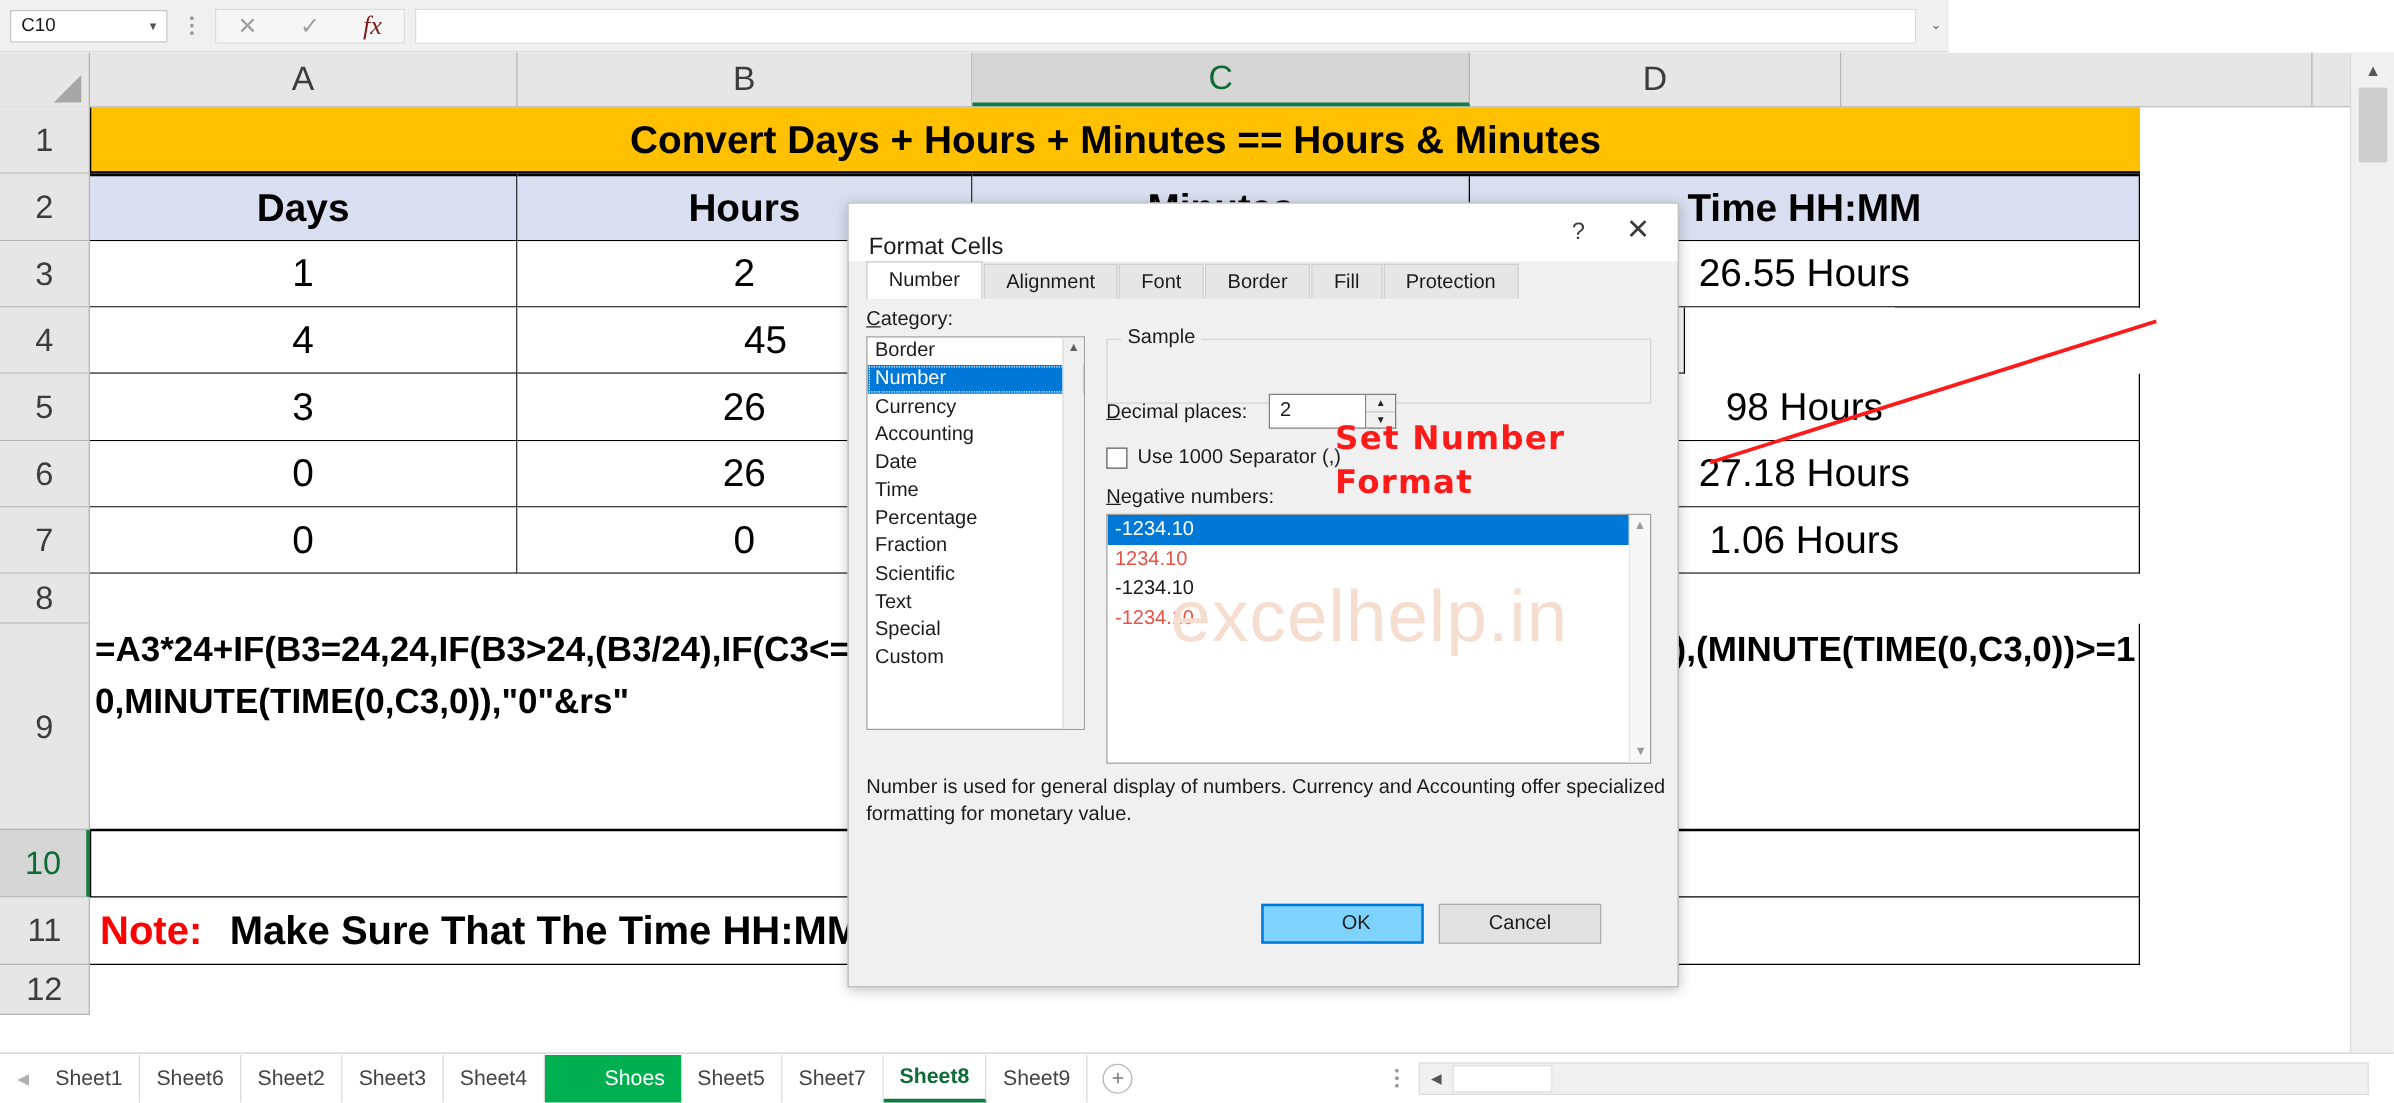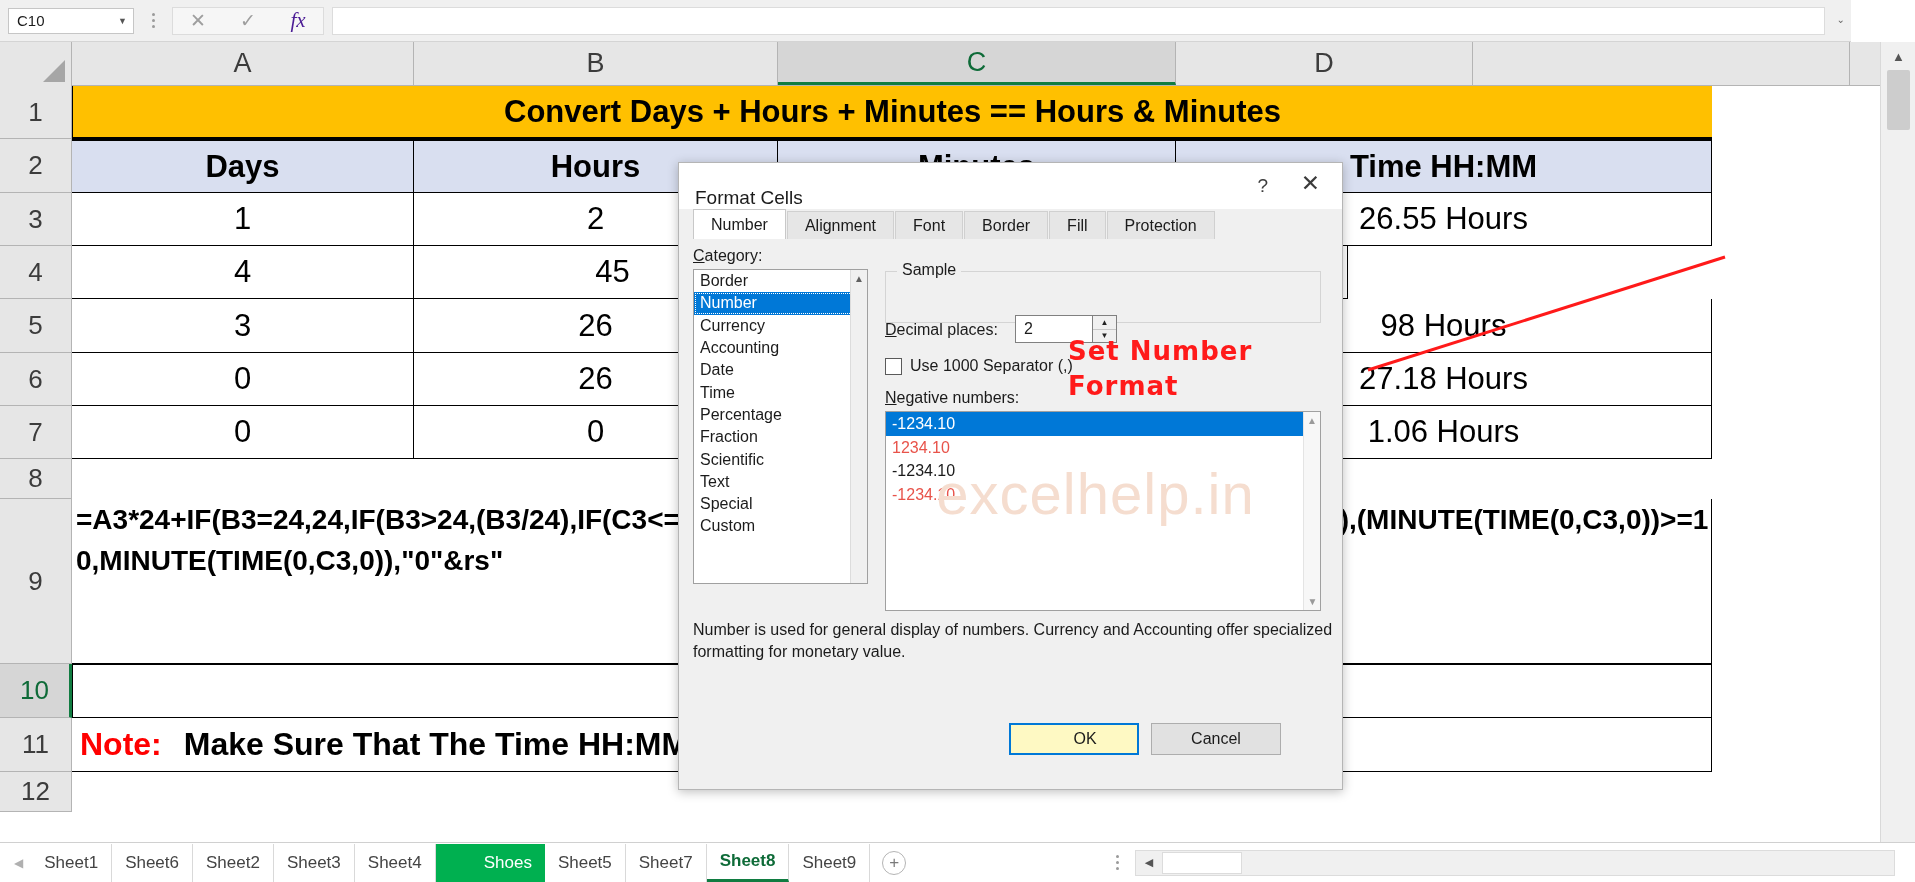--- a/index.html
+++ b/index.html
@@ -6,21 +6,21 @@
   html, body {
     margin: 0; padding: 0;
     width: 1915px; height: 882px;
     overflow: hidden;
     background: #fff;
     font-family: "Liberation Sans", sans-serif;
   }
 
   
   #formula-bar {
-    position: absolute; left: 0; top: 0; width: 1851px; height: 42px;
+    position: absolute; left: 0; top: 0; width: 1559px; height: 42px;
     background: #f0f0f0;
     border-bottom: 1px solid #d4d4d4;
     display: flex; align-items: center;
   }
   #name-box {
     margin-left: 8px; width: 126px; height: 26px;
     background: #fff; border: 1px solid #c6c6c6;
     display: flex; align-items: center; justify-content: space-between;
     padding: 0 6px 0 8px; font-size: 15px; color: #1b1b1b;
   }
@@ -32,21 +32,21 @@
   }
   .vdots i { width: 3px; height: 3px; background: #9a9a9a; border-radius: 50%; display:block;}
   #fx-group {
     margin-left: 10px; height: 28px; display: flex; align-items: center;
     border: 1px solid #dcdcdc; background:#f6f6f6;
   }
   #fx-group .fxbtn {
     width: 50px; height: 26px; display:flex; align-items:center; justify-content:center;
     color: #9e9e9e; font-size: 19px;
   }
-  #fx-group .fxbtn.italicfx { font-family:"Liberation Serif", serif; font-style: italic; font-size: 21px; color:#4c1d95; }
+  #fx-group .fxbtn.italicfx { font-family:"Liberation Serif", serif; font-style: italic; font-size: 21px; color:#7f1d1d; }
   #formula-input {
     margin-left: 8px; flex: 1; height: 28px; margin-right: 26px;
     background: #fff; border: 1px solid #dcdcdc;
   }
   #fb-right-caret {
     position:absolute; right: 6px; top: 14px; font-size: 10px; color:#666;
   }
 
   
   #grid-wrap { position: absolute; left:0; top: 42px; width: 1915px; height: 800px; background:#fff; overflow:hidden;}
@@ -216,21 +216,21 @@
   }
 
   #dlg-desc {
     position:absolute; left:14px; top:456px; width:640px; font-size:16px; line-height:1.35;
   }
   #dlg-btns { position:absolute; left:330px; top:560px; display:flex; gap:12px;}
   .dbtn {
     width:130px; height:32px; display:flex; align-items:center; justify-content:center;
     background:#e1e1e1; border:1px solid #adadad; font-size:16px; color:#1b1b1b;
   }
-  .dbtn.primary { border:2px solid #0078d7; background:#fef9c3;padding-left:22px;}
+  .dbtn.primary { border:2px solid #0078d7; background:#7dd3fc;padding-left:22px;}
 
   
   #ann-text {
     position:absolute; left:1068px; top:334px; width:240px;
     font-family:"DejaVu Sans", sans-serif; font-weight:bold; color:#ff1a1a;
     font-size:26px; line-height:1.35; letter-spacing:1px;
   }
   #ann-arrow { position:absolute; left:1320px; top:250px; pointer-events:none;}
 </style>
 </head>

